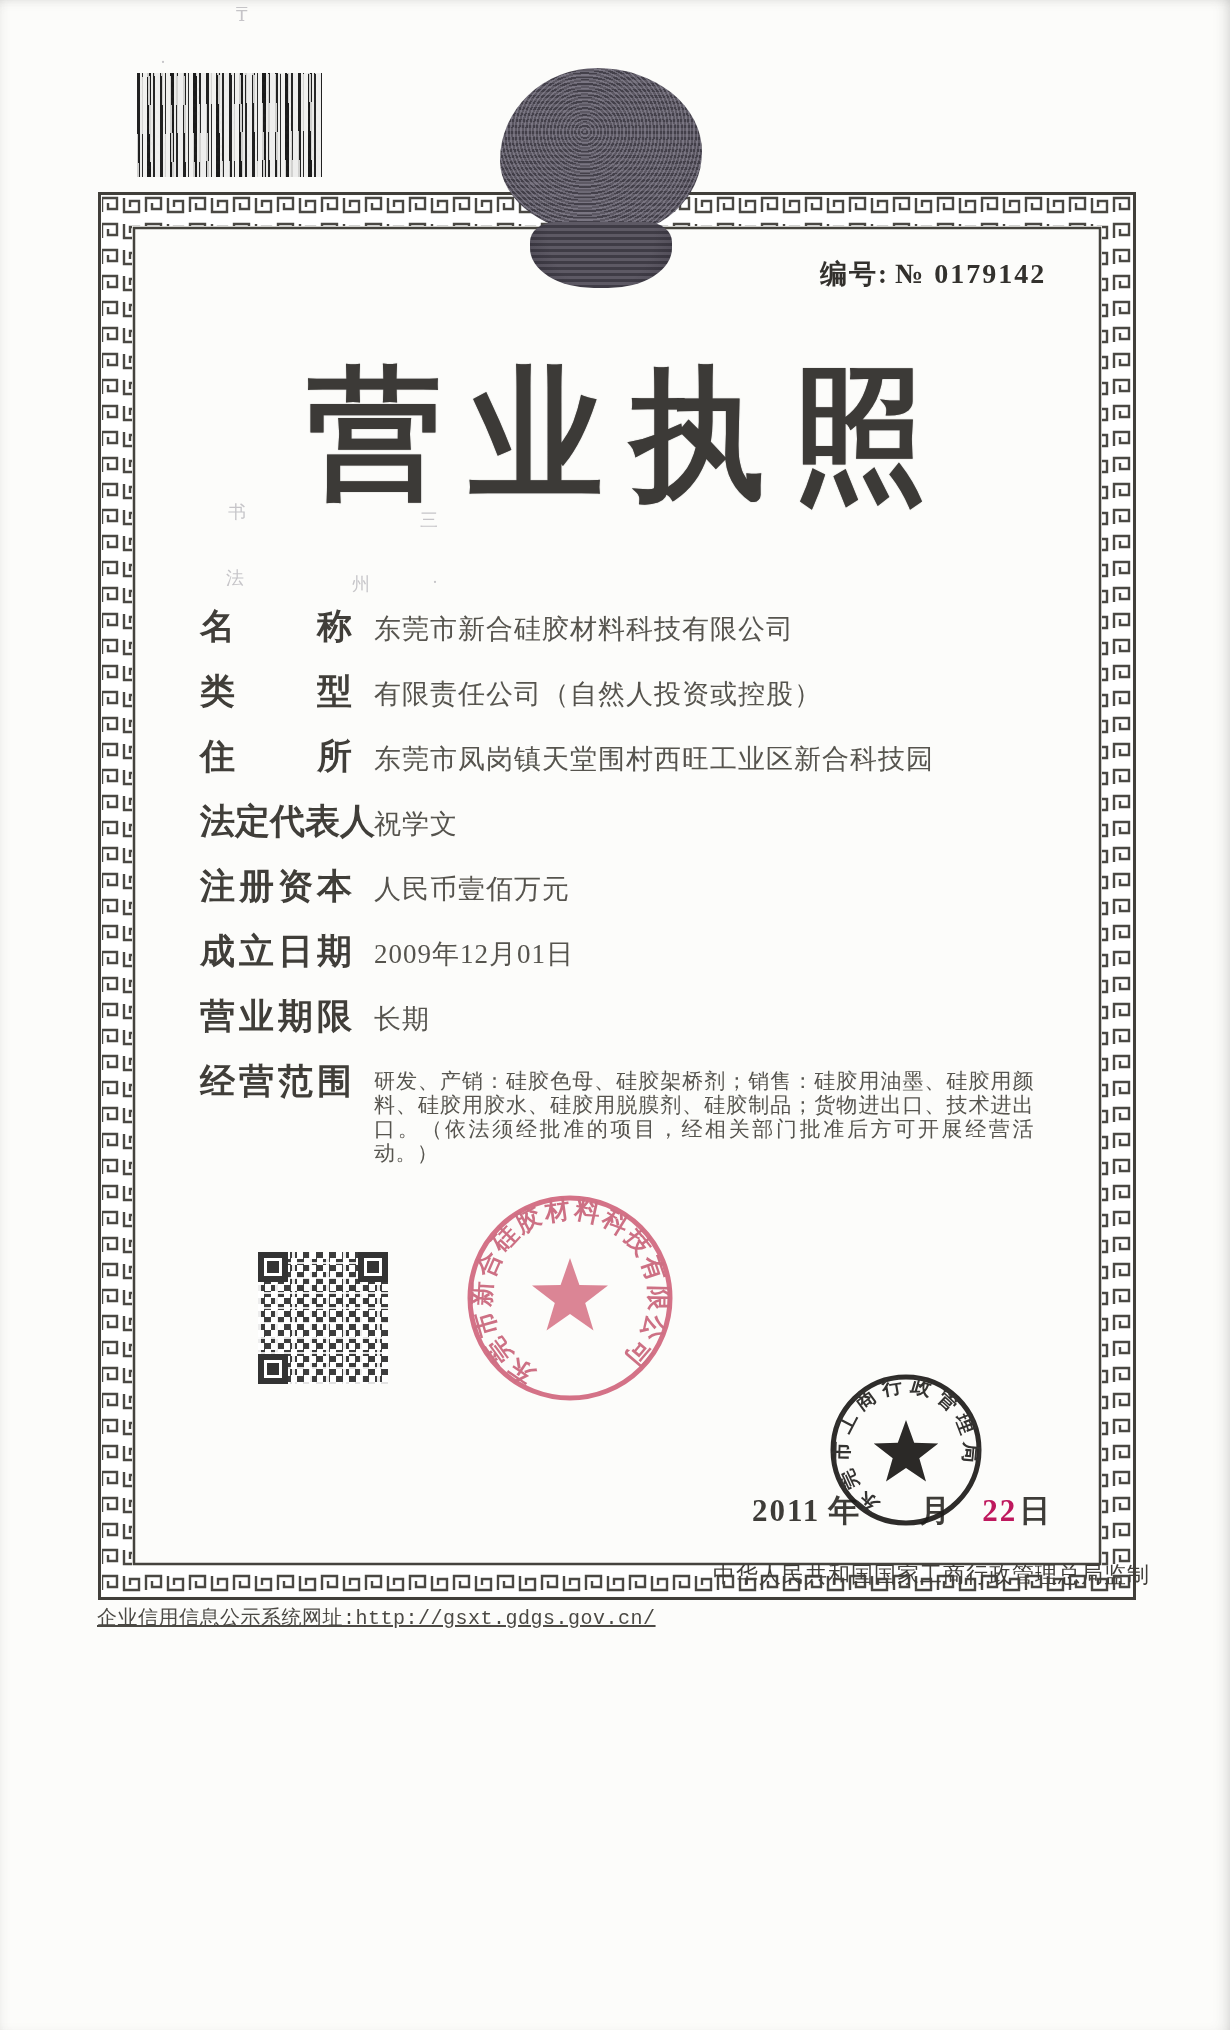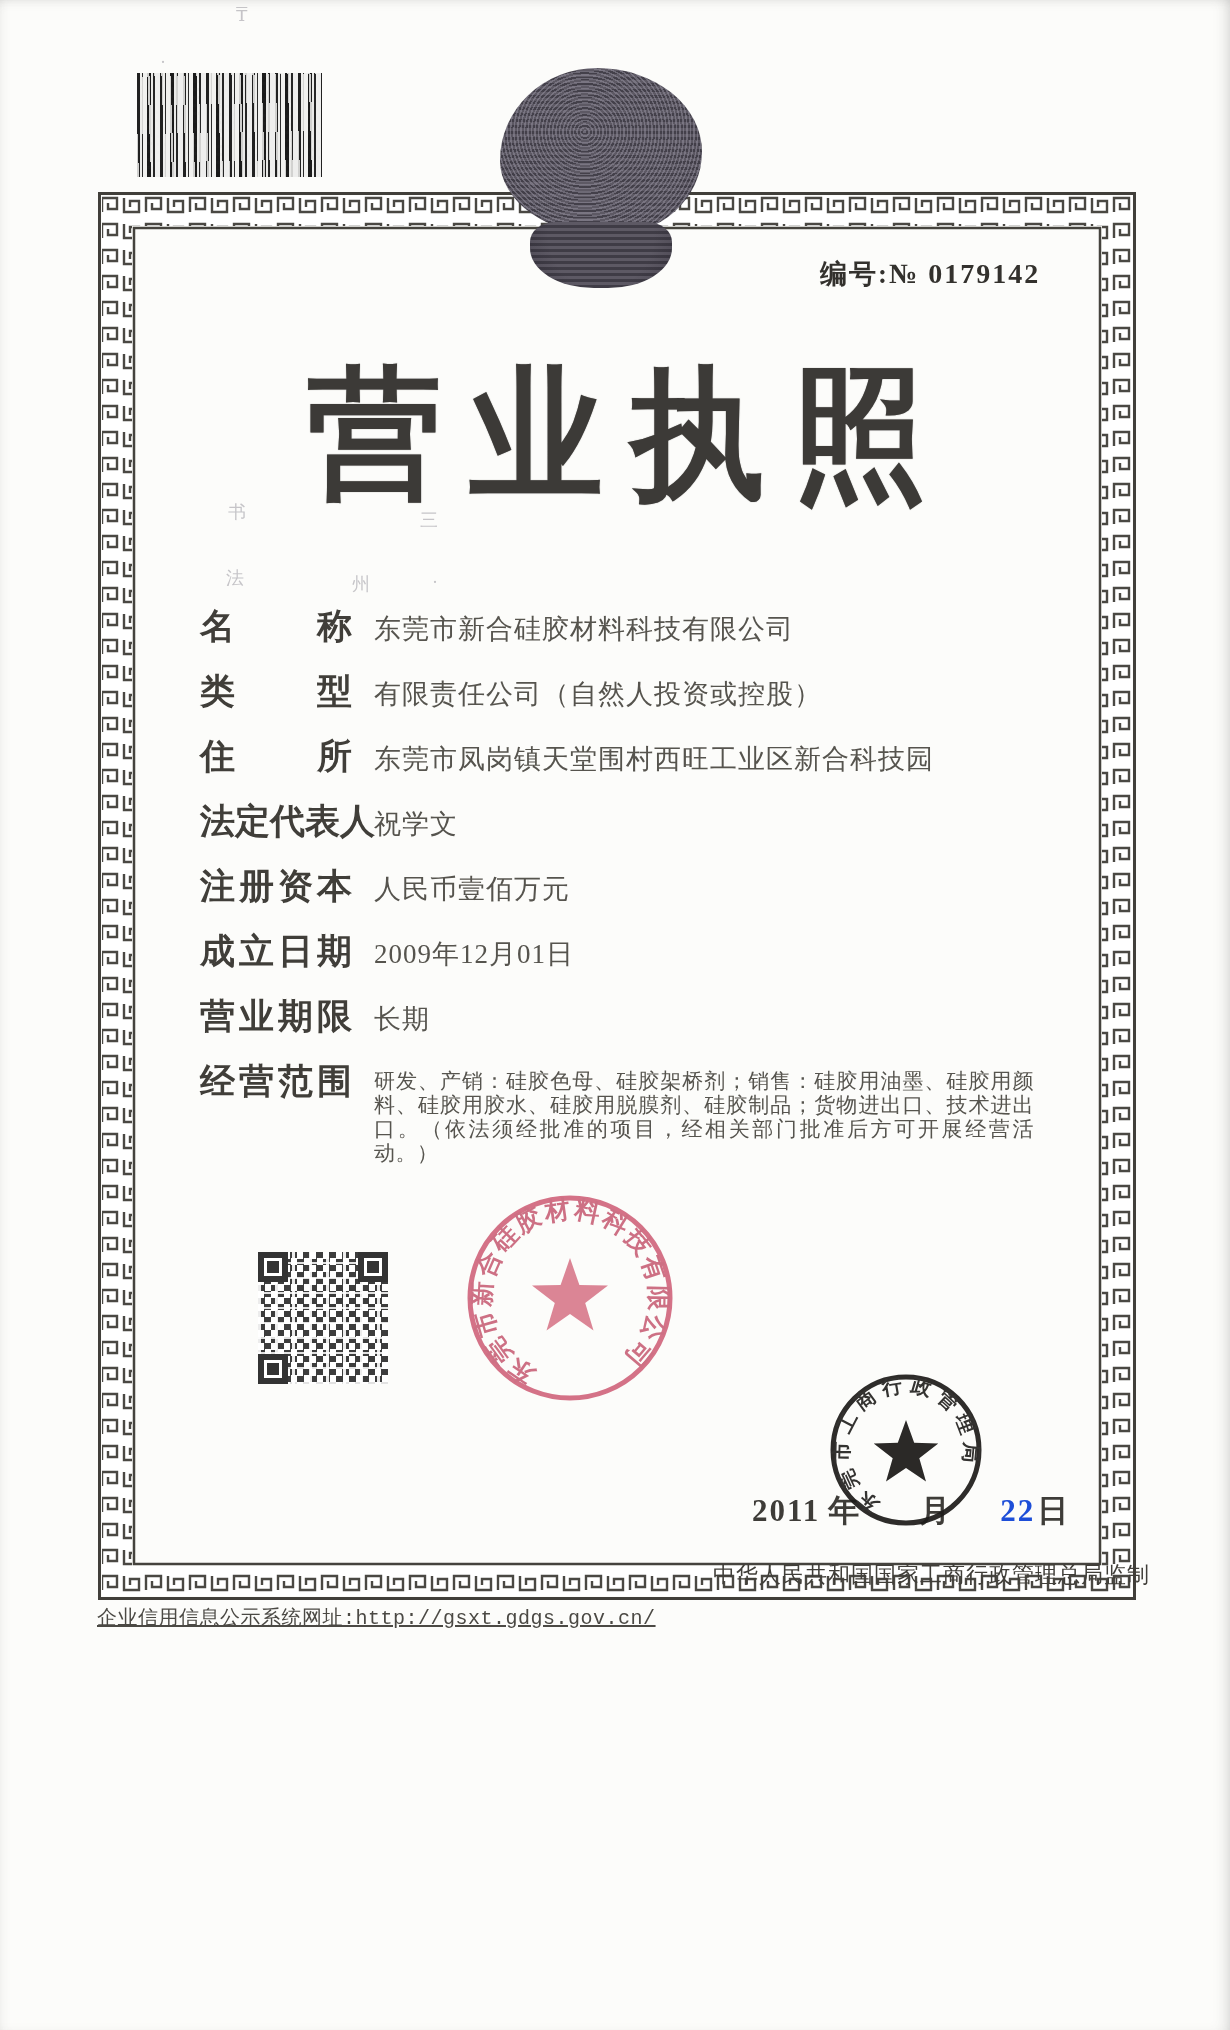--- a/index.html
+++ b/index.html
@@ -55,21 +55,21 @@
 
   
   .frame{ position:absolute; left:98px; top:192px; z-index:2; }
 
   
   .serial{
     position:absolute; top:256px; left:820px; width:300px; z-index:6;
     font-size:27px; letter-spacing:2px; color:#33312d; font-weight:600;
     font-family:"Liberation Serif",serif;
   }
-  .serial .num{ font-weight:700; margin-left:0; font-size:28px; }
+  .serial .num{ font-weight:700; margin-left:6px; font-size:28px; }
 
   .license-title{
     position:absolute; top:340px; left:98px; width:1038px; z-index:6;
     text-align:center; font-size:142px; font-weight:900; color:#3c3a37;
     letter-spacing:30px; text-indent:30px; transform:scaleX(.94);
     font-family:"Liberation Sans","DejaVu Sans",sans-serif;
     text-shadow:0 0 1px rgba(60,58,55,.7);
   }
 
   .regno{
@@ -120,21 +120,21 @@
   .registrar{
     position:absolute; left:608px; top:1428px; z-index:6; white-space:nowrap;
     font-size:35px; font-weight:600; letter-spacing:26px; color:#3b3936;
   }
   .issue-date{
     position:absolute; left:752px; top:1490px; z-index:6; white-space:nowrap;
     font-size:31px; font-weight:600; color:#3e3c38; letter-spacing:2px;
   }
   .issue-date .u1{ margin-left:8px; }
   .issue-date .u2{ margin-left:58px; }
-  .issue-date .dd{ margin-left:48px; color:#1d4ed8; }
+  .issue-date .dd{ margin-left:30px; color:#be185d; }
   .issue-date .u3{ margin-left:2px; }
 
   
   .footer-left{
     position:absolute; left:97px; top:1604px; z-index:6;
     font-size:20px; color:#4b4944; letter-spacing:.5px; font-weight:500;
     font-family:"Liberation Mono","DejaVu Sans Mono",monospace;
     text-decoration:underline;
   }
   .footer-right{

